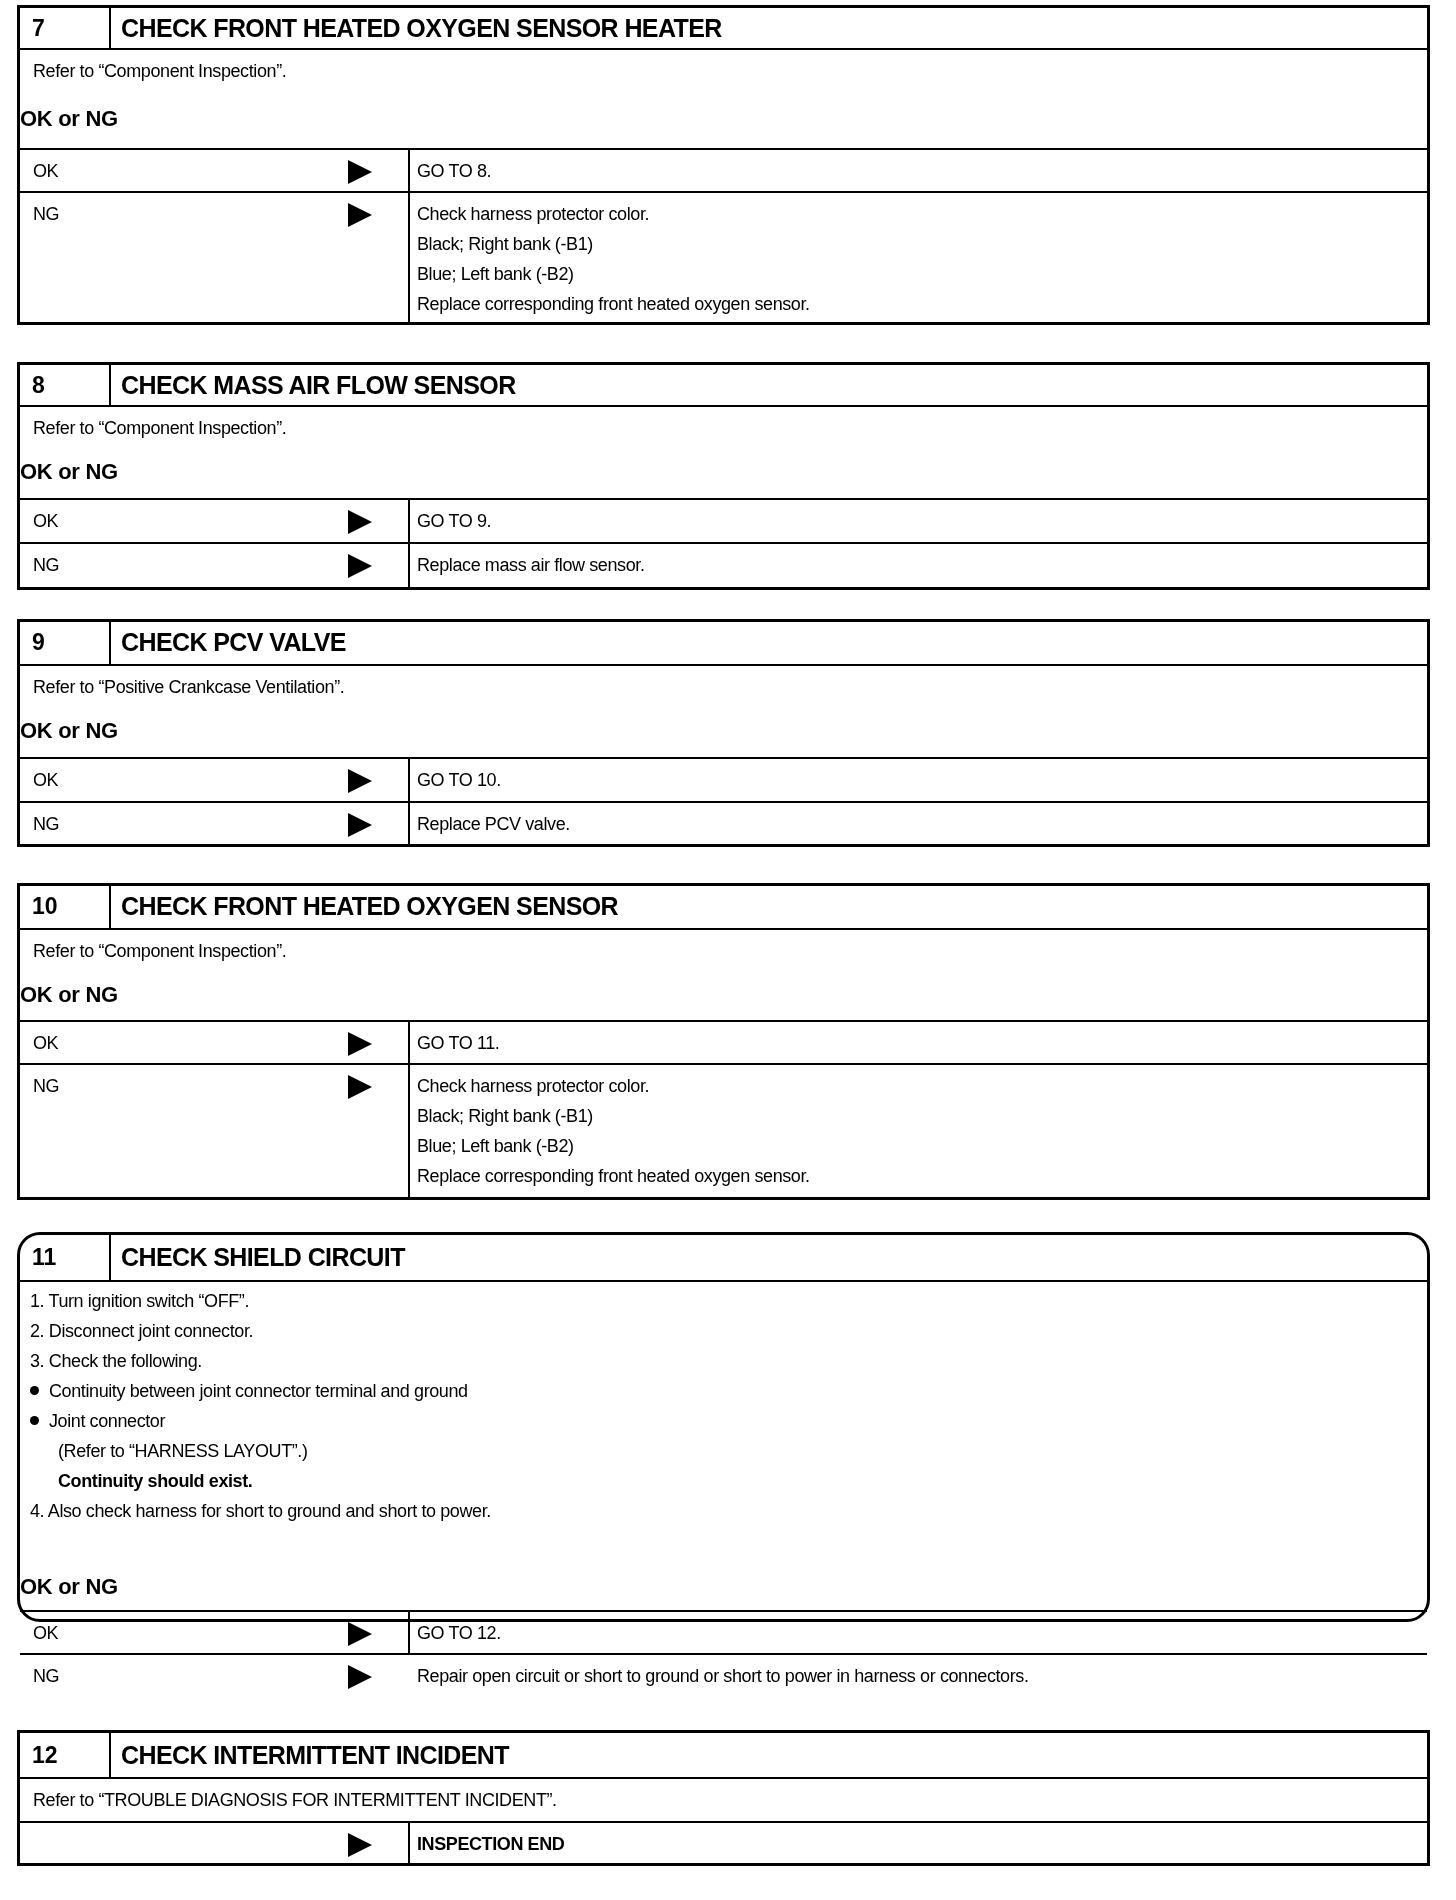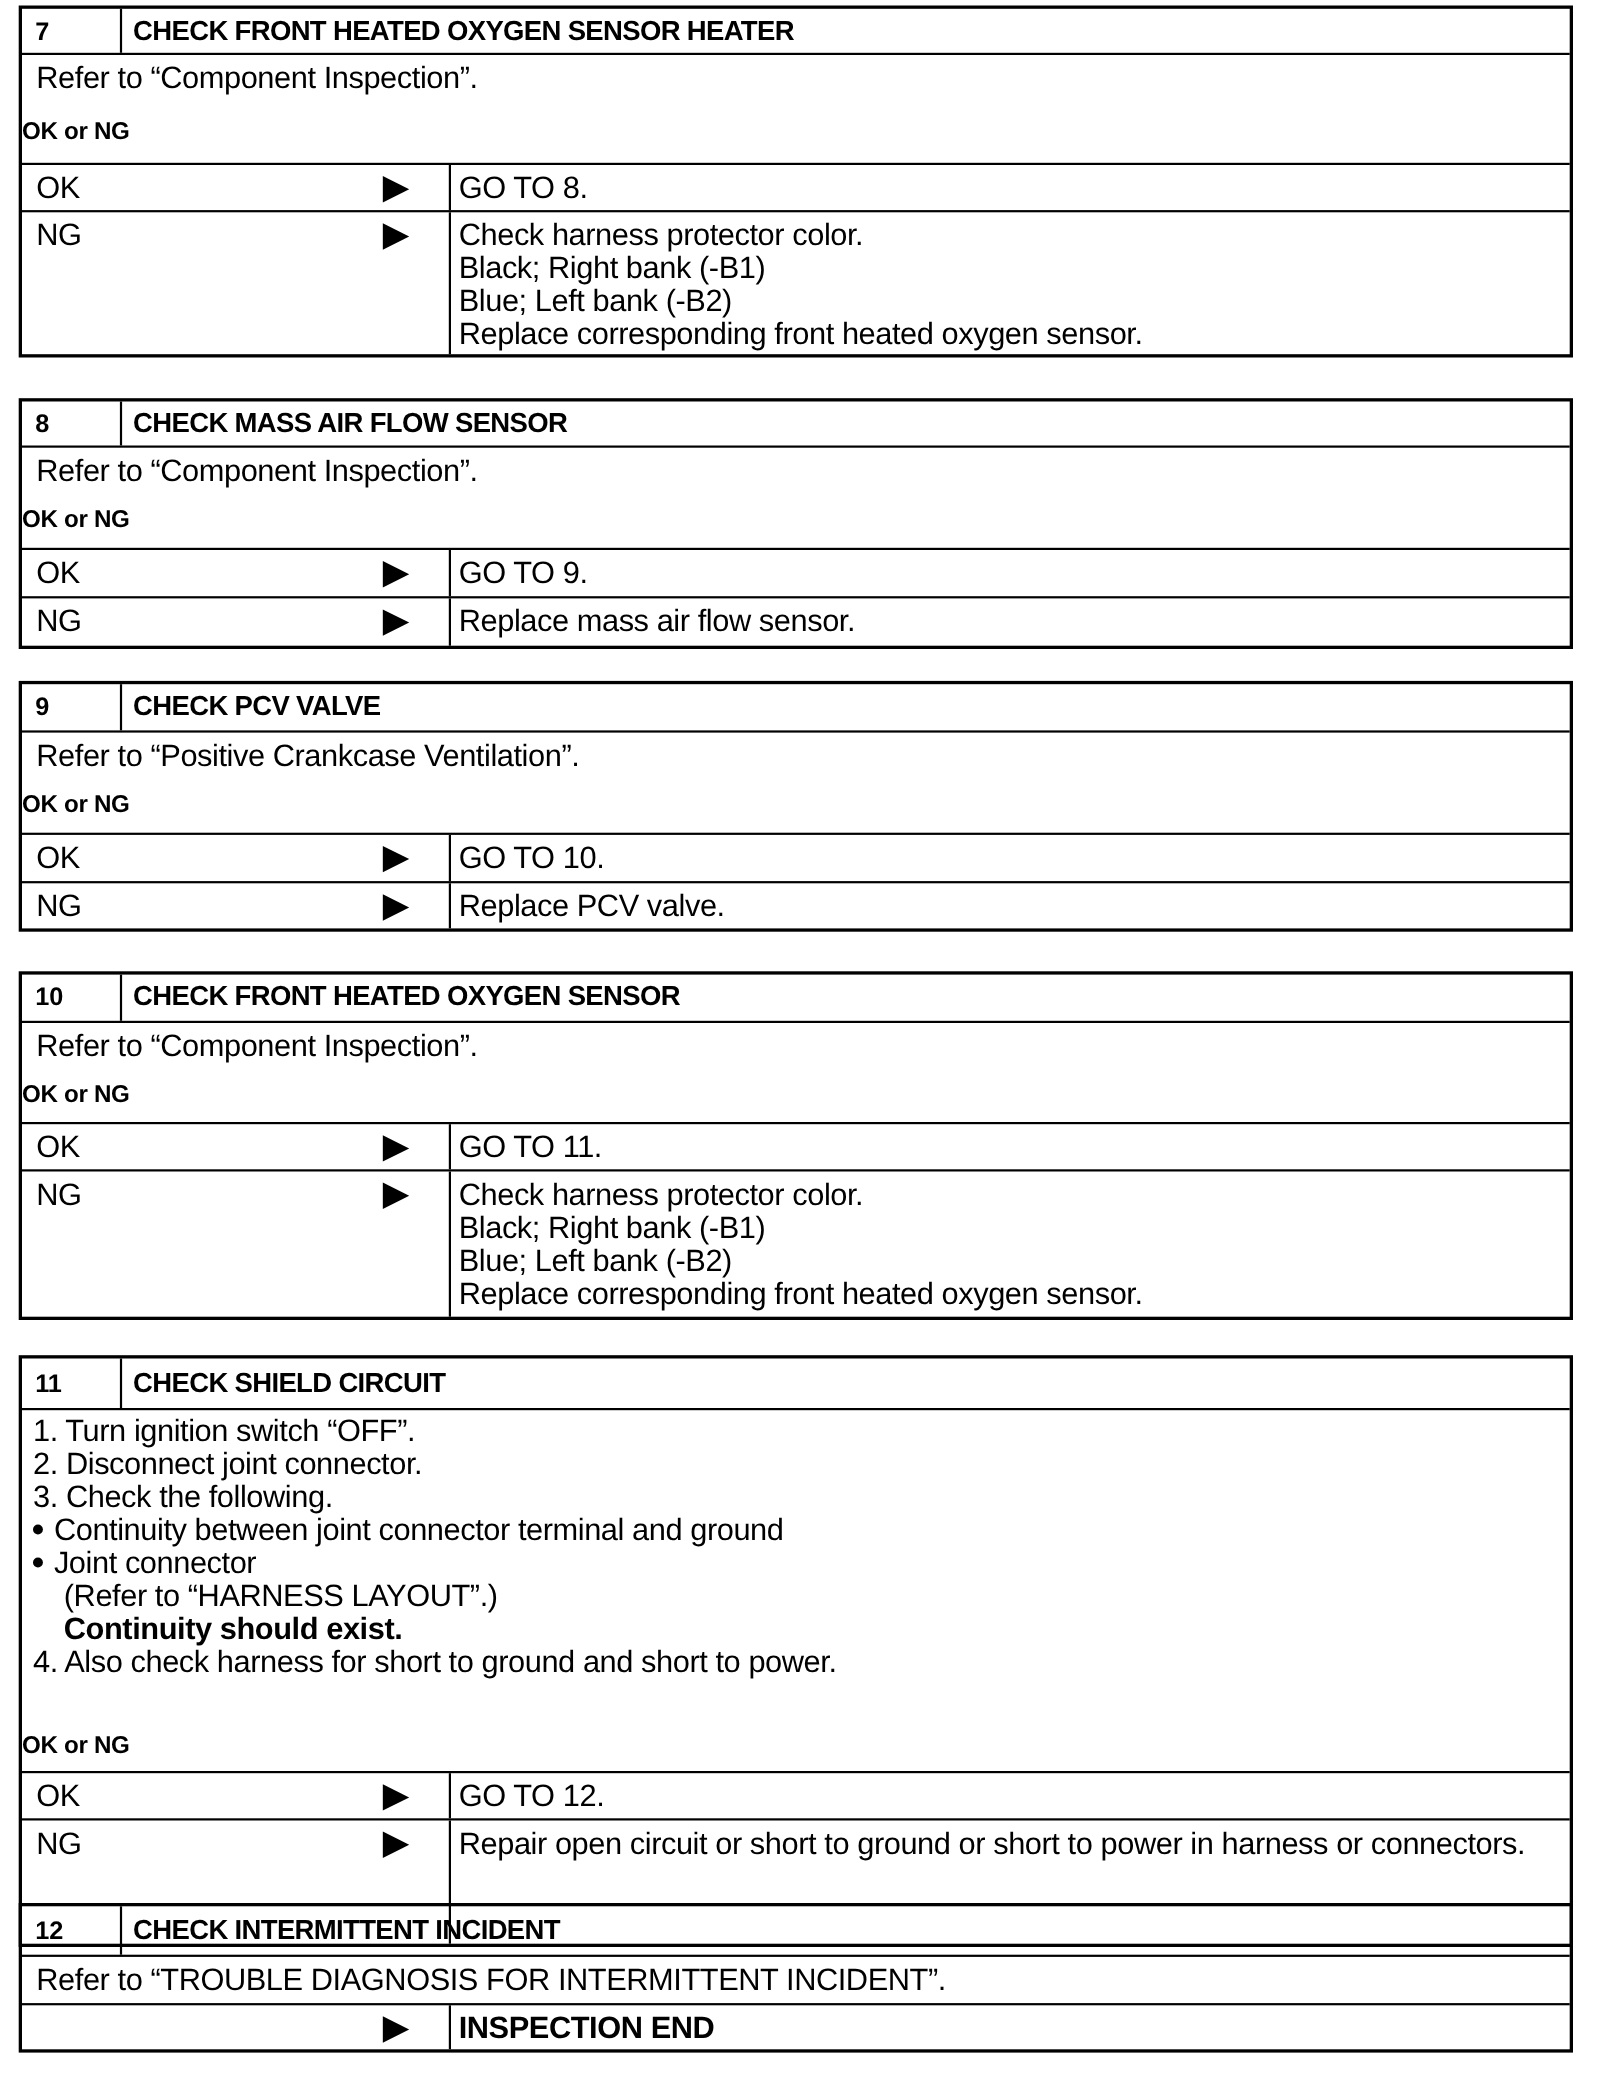--- a/index.html
+++ b/index.html
@@ -5,21 +5,21 @@
   html, body { margin:0; padding:0; background:#ffffff; }
   body { width:1456px; height:1900px; position:relative; overflow:hidden;
          font-family:"Liberation Sans", sans-serif; color:#000; }
   .box { position:absolute; left:17px; width:1413px; border:3px solid #000; box-sizing:border-box; }
   .row { position:absolute; left:0; right:0; border-top:2px solid #000; box-sizing:border-box; }
   .hdr { position:absolute; left:0; right:0; top:0; }
   .num { position:absolute; left:0; top:0; width:91px; height:100%; border-right:2px solid #000;
          box-sizing:border-box; font-weight:bold; font-size:23px; padding-left:12px; line-height:40px; }
   .title { position:absolute; left:101px; top:0; font-weight:bold; font-size:25px; line-height:40px;
            letter-spacing:-0.6px; }
-  .txt { font-size:28px; letter-spacing:-0.4px; line-height:30px; }
+  .txt { font-size:18px; letter-spacing:-0.4px; line-height:30px; }
   .body-text { position:absolute; left:13px; top:6px; }
   .oknglbl { position:absolute; left:0; right:0; text-align:left; font-weight:bold; font-size:22px;
              letter-spacing:-0.3px; }
   .cellL { position:absolute; left:0; top:0; width:390px; height:100%; border-right:2px solid #000;
            box-sizing:border-box; }
   .cellL .lbl { position:absolute; left:13px; top:6px; }
   .arrow { position:absolute; left:328px; top:10px; width:0; height:0;
            border-top:12px solid transparent; border-bottom:12px solid transparent;
            border-left:24px solid #000; }
   .cellR { position:absolute; left:397px; top:6px; right:8px; }
@@ -135,21 +135,21 @@
     </div>
     <div class="cellR txt">
       <span class="li">Check harness protector color.</span>
       <span class="li">Black; Right bank (-B1)</span>
       <span class="li">Blue; Left bank (-B2)</span>
       <span class="li">Replace corresponding front heated oxygen sensor.</span>
     </div>
   </div>
 </div>
 
-<div class="box" style="top:1232px;height:538px;">
+<div class="box" style="top:1232px;height:390px;border-radius:23px;">
   <div class="hdr" style="height:45px;">
     <div class="num" style="line-height:45px;">11</div>
     <div class="title" style="line-height:45px;">CHECK SHIELD CIRCUIT</div>
   </div>
   <div class="row" style="top:45px;height:330px;">
     <div class="body-text txt" style="left:10px;top:4px;">
       <span class="li">1.  Turn ignition switch “OFF”.</span>
       <span class="li">2.  Disconnect joint connector.</span>
       <span class="li">3.  Check the following.</span>
       <span class="li"><span class="bullet"></span><span>Continuity between joint connector terminal and ground</span></span>

